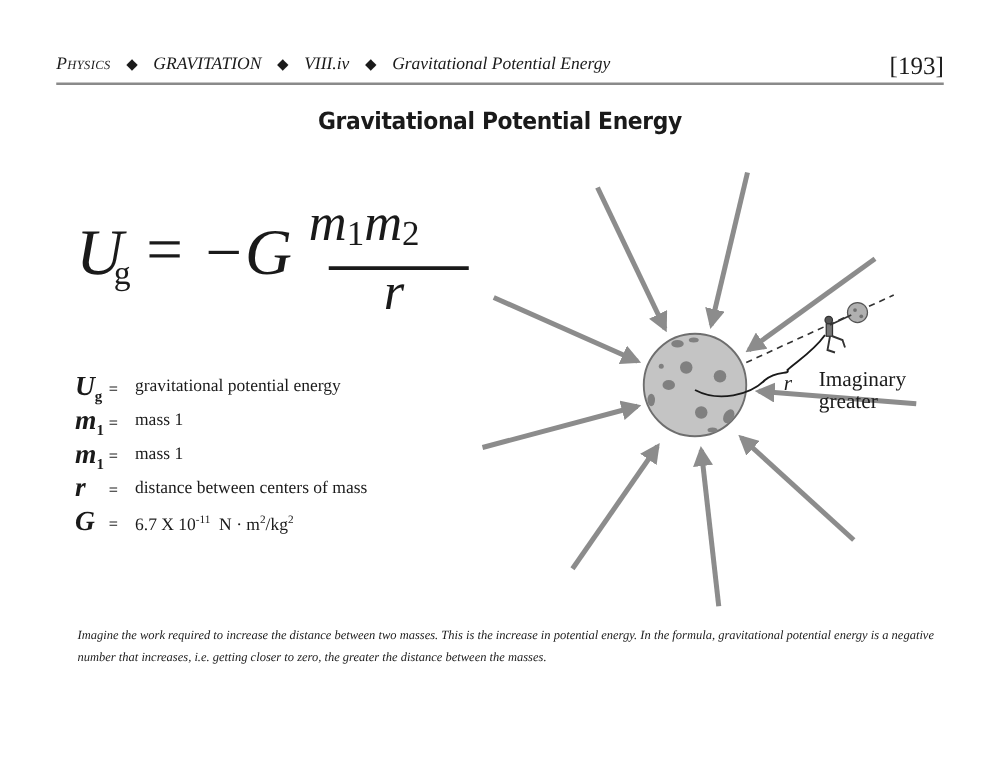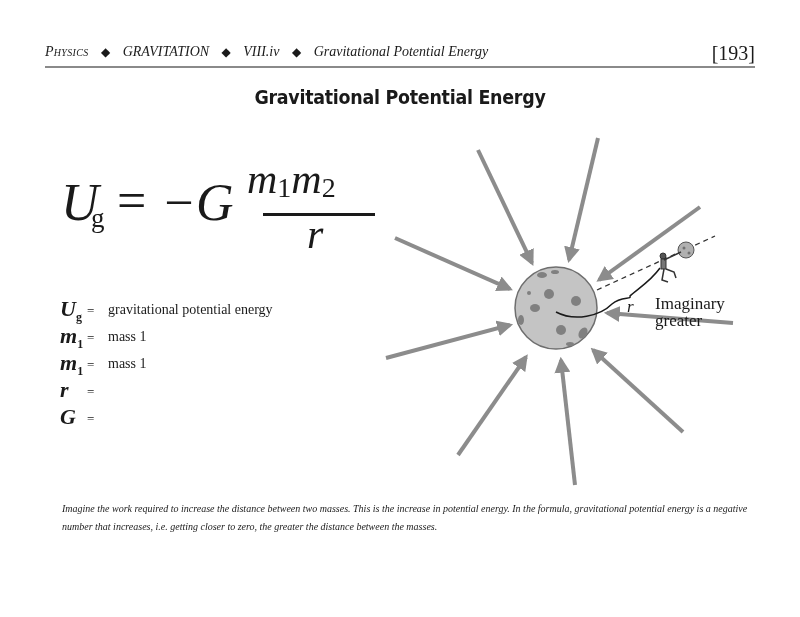--- a/index.html
+++ b/index.html
@@ -74,24 +74,26 @@
     <span class="desc">mass 1</span>
   </div>
   <div class="row">
     <span class="sym"><span>m</span><sub>1</sub></span>
     <span class="eqs">=</span>
     <span class="desc">mass 1</span>
   </div>
   <div class="row">
     <span class="sym">r</span>
     <span class="eqs">=</span>
+    <span class="desc">distance between centers of mass</span>
   </div>
   <div class="row">
     <span class="sym">G</span>
     <span class="eqs">=</span>
+    <span class="desc"><span>6.7 X 10</span><sup>-11</sup><span style="white-space:pre">  N · m</span><sup>2</sup><span>/kg</span><sup>2</sup></span>
   </div>
 </div>
 
 <svg class="diagram" viewBox="370 120 400 380" width="400" height="380">
   <defs>
     <marker id="ah" viewBox="0 0 10 10" refX="8" refY="5" markerWidth="4" markerHeight="4" orient="auto-start-reverse">
       <path d="M0,0 L10,5 L0,10 z" fill="#8c8c8c"></path>
     </marker>
   </defs>
   <g stroke="#8c8c8c" stroke-width="4" fill="none" marker-end="url(#ah)">

